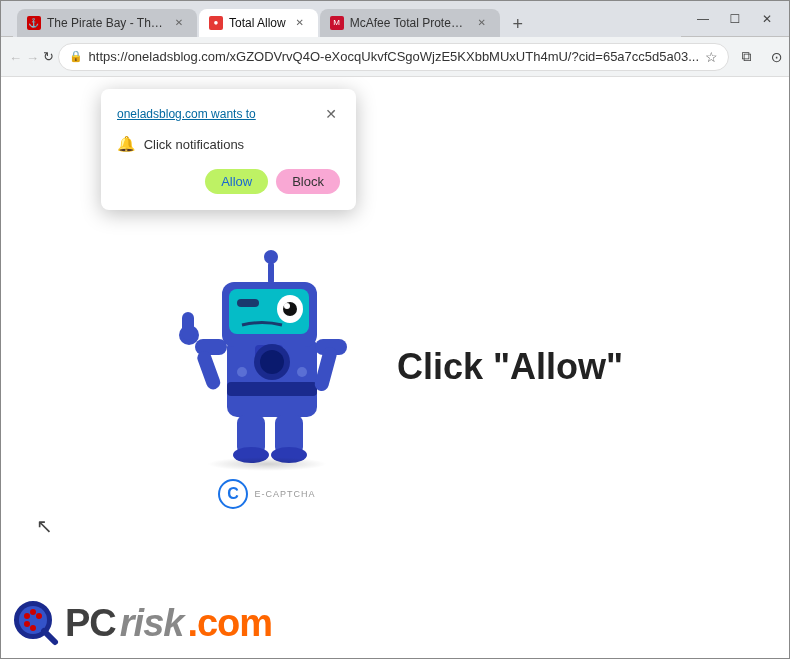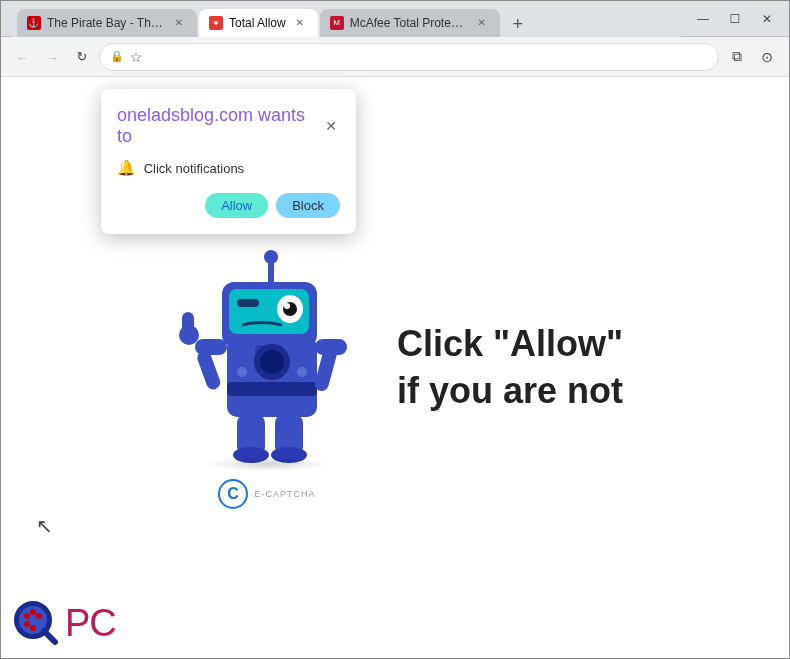--- a/index.html
+++ b/index.html
@@ -181,23 +181,24 @@
       padding: 16px;
       z-index: 100;
     }
     .popup-header {
       display: flex;
       justify-content: space-between;
       align-items: center;
       margin-bottom: 12px;
     }
     .popup-title {
-      font-size: 18px;
-      color: #8b5cf6;
+      font-size: 12px;
+      color: #0369a1;
       font-weight: 500;
+      text-decoration: underline;
     }
     .popup-close {
       width: 18px; height: 18px;
       border: none;
       background: transparent;
       cursor: pointer;
       color: #666;
       font-size: 14px;
       display: flex; align-items: center; justify-content: center;
     }
@@ -216,25 +217,25 @@
       gap: 8px;
     }
     .popup-btn {
       padding: 5px 16px;
       border-radius: 14px;
       border: none;
       cursor: pointer;
       font-size: 13px;
     }
     .popup-btn.allow {
-      background: #5eead4;
+      background: #bef264;
       color: #1967d2;
     }
     .popup-btn.block {
-      background: #7dd3fc;
+      background: #f9a8d4;
       color: #333;
     }
 
     
     .click-text {
       font-size: 36px;
       font-weight: bold;
       color: #222;
       line-height: 1.3;
       max-width: 260px;
@@ -304,20 +305,21 @@
     </div>
   </div>
 
   <div class="address-bar">
     <button class="addr-nav-btn disabled">←</button>
     <button class="addr-nav-btn disabled">→</button>
     <button class="addr-nav-btn">↻</button>
 
     <div class="url-bar">
       <span class="lock-icon">🔒</span>
+      <span class="url-text">https://oneladsblog.com/xGZODVrvQ4O-eXocqUkvfCSgoWjzE5KXbbMUxUTh4mU/?cid=65a7cc5d5a03...</span>
       <span class="url-star">☆</span>
     </div>
 
     <div class="toolbar-right">
       <button class="toolbar-btn">⧉</button>
       <button class="toolbar-btn">⊙</button>
 
     </div>
   </div>
 
@@ -399,21 +401,20 @@
             <circle cx="15" cy="15" r="14" fill="none" stroke="#1a73e8" stroke-width="2"></circle>
             <text x="15" y="20" text-anchor="middle" font-size="16" font-weight="bold" fill="#1a73e8" font-family="Arial">C</text>
           </svg>
           <span style="font-size:9px; color:#999; letter-spacing:1px; font-weight:400;">E-CAPTCHA</span>
         </div>
       </div>
 
       <div style="margin-left:30px;">
         <div class="click-text">
           <div>Click "Allow"</div>
-          <div>if you are not</div>
         </div>
       </div>
     </div>
 
     <div style="position:absolute; bottom:120px; left:35px; font-size:20px; color:#444;">↖</div>
 
     <div class="pcrisk-footer">
 
       <svg width="50" height="50" viewBox="0 0 50 50">
         <circle cx="22" cy="22" r="18" fill="#1a2a8e" stroke="#1a2a8e" stroke-width="2"></circle>
@@ -421,18 +422,20 @@
         <circle cx="22" cy="22" r="14" fill="#3a5ad4" opacity="0.85"></circle>
 
         <circle cx="16" cy="18" r="3" fill="#cc0000"></circle>
         <circle cx="22" cy="14" r="3" fill="#cc0000"></circle>
         <circle cx="28" cy="18" r="3" fill="#cc0000"></circle>
         <circle cx="16" cy="26" r="3" fill="#cc0000"></circle>
         <circle cx="22" cy="30" r="3" fill="#cc0000"></circle>
 
         <line x1="33" y1="33" x2="44" y2="44" stroke="#1a2a8e" stroke-width="6" stroke-linecap="round"></line>
       </svg>
-      <span style="font-size:38px; font-weight:400; color:#be185d; font-family:'Arial Black',Arial,sans-serif; letter-spacing:-1px;">PC</span>
+      <span style="font-size:38px; font-weight:700; color:#404040; font-family:'Arial Black',Arial,sans-serif; letter-spacing:-1px;">PC</span>
+      <span style="font-size:38px; font-weight:900; color:#888; font-family:'Arial Black',Arial,sans-serif; letter-spacing:-1px; font-style:italic;">risk</span>
+      <span style="font-size:38px; font-weight:900; color:#ff6600; font-family:'Arial Black',Arial,sans-serif; letter-spacing:-1px;">.com</span>
     </div>
 
   </div>
 
 </div>
 
 </body></html>

